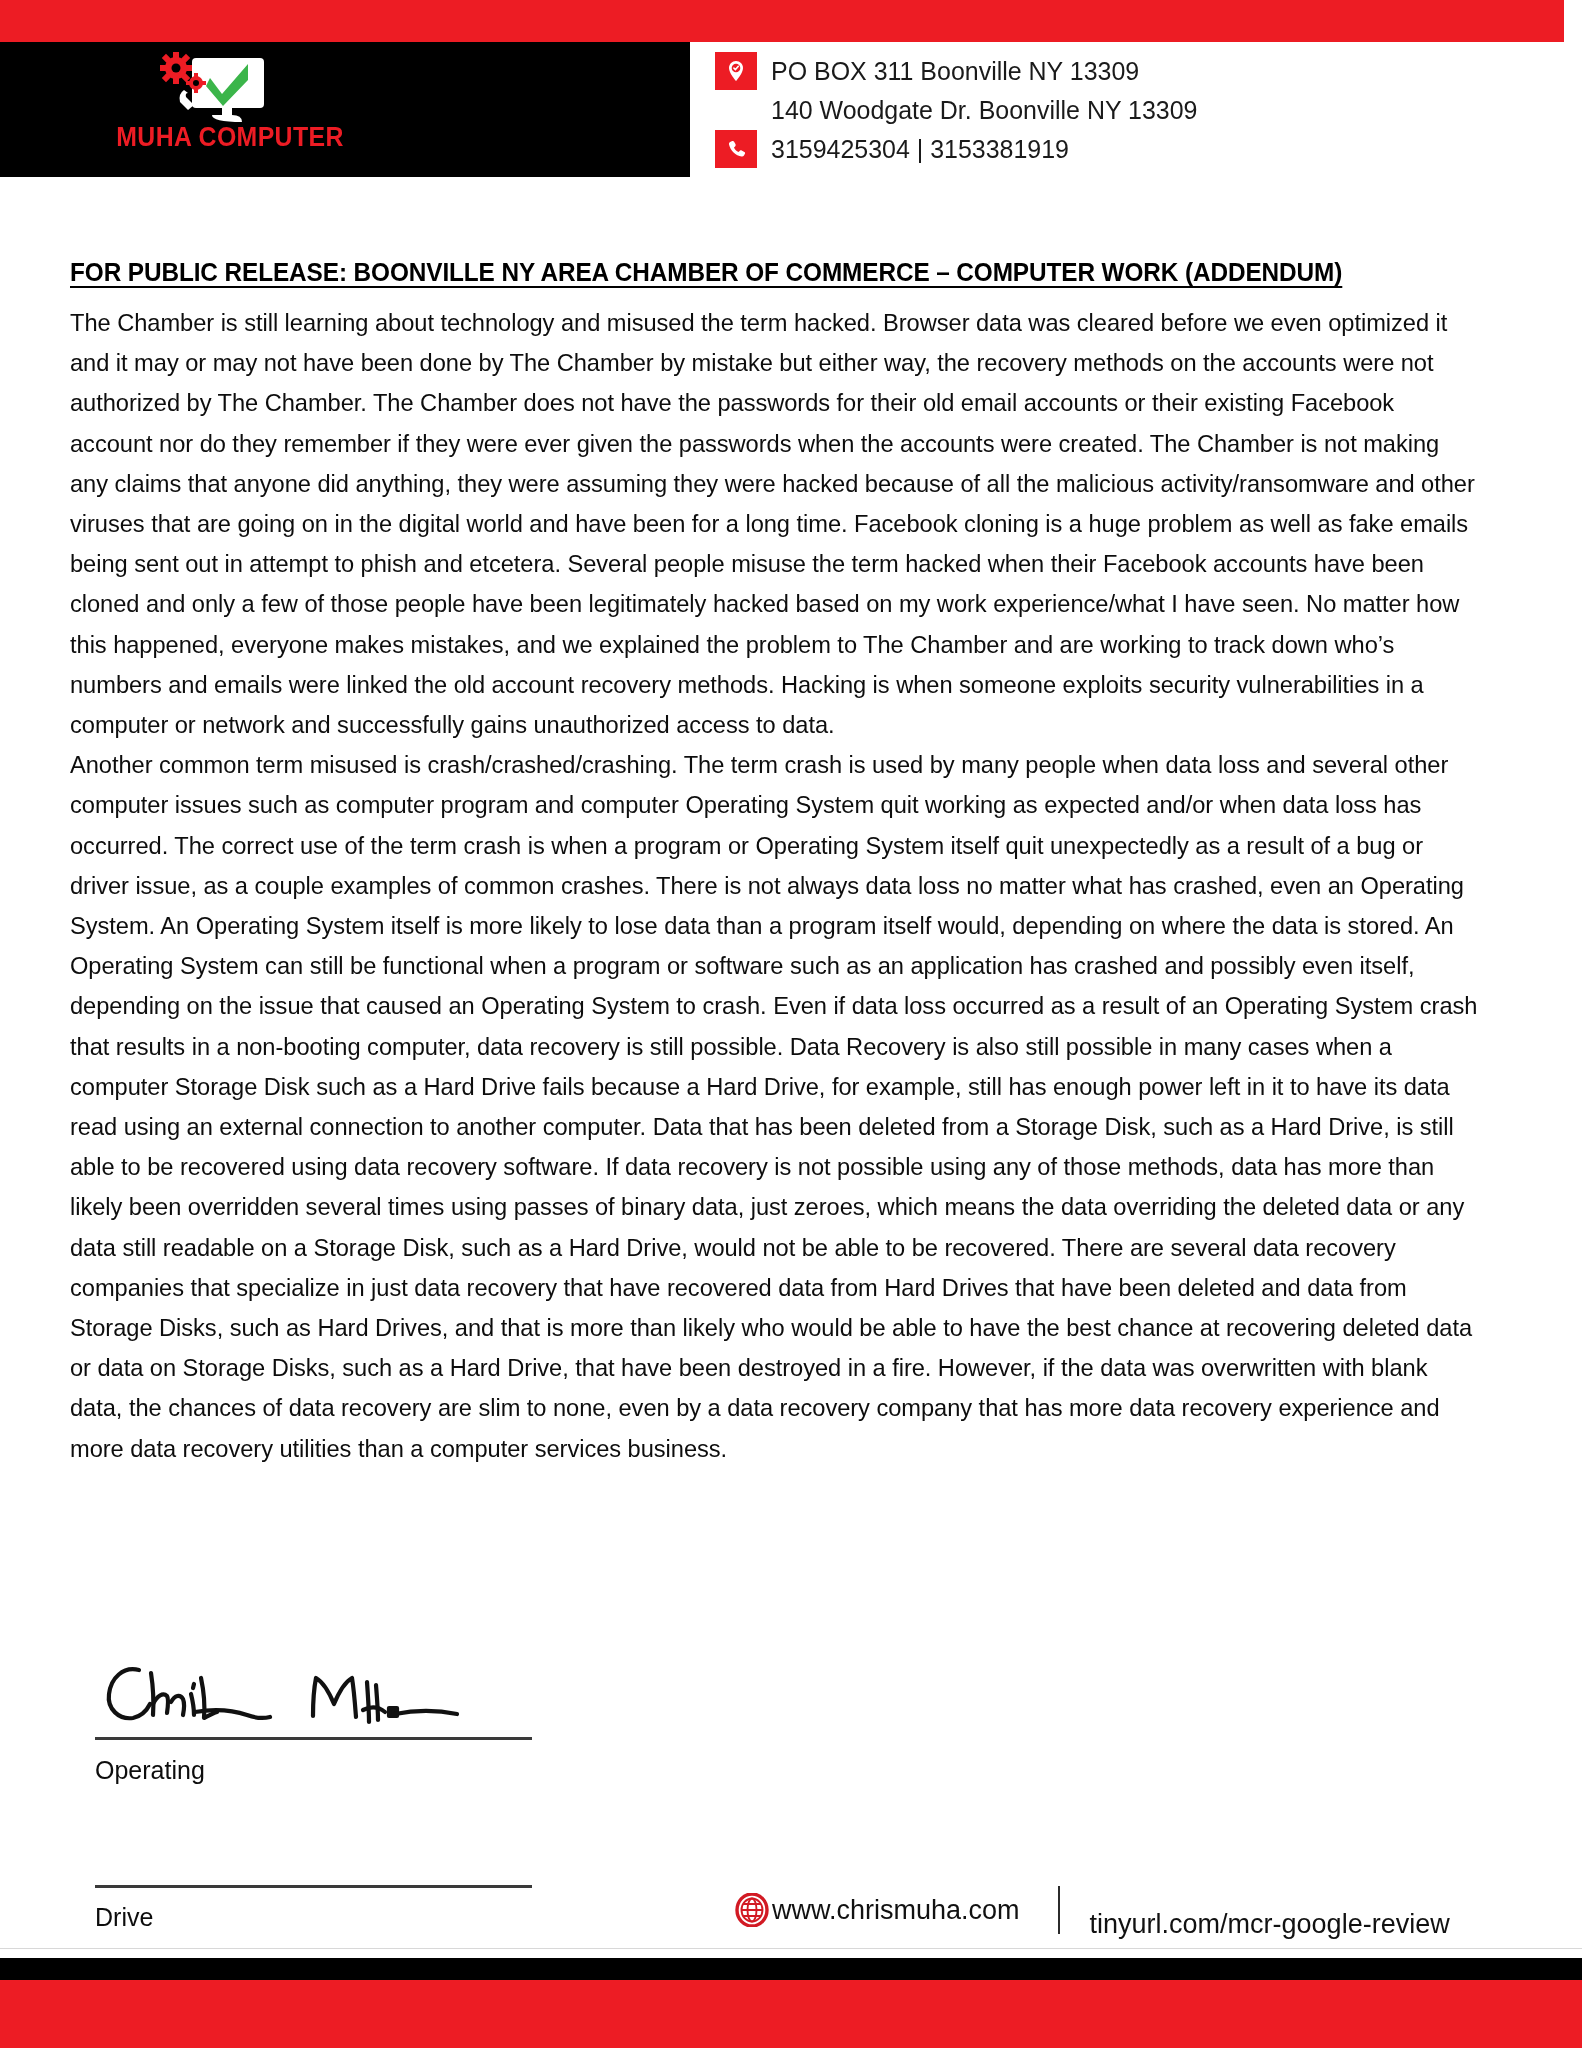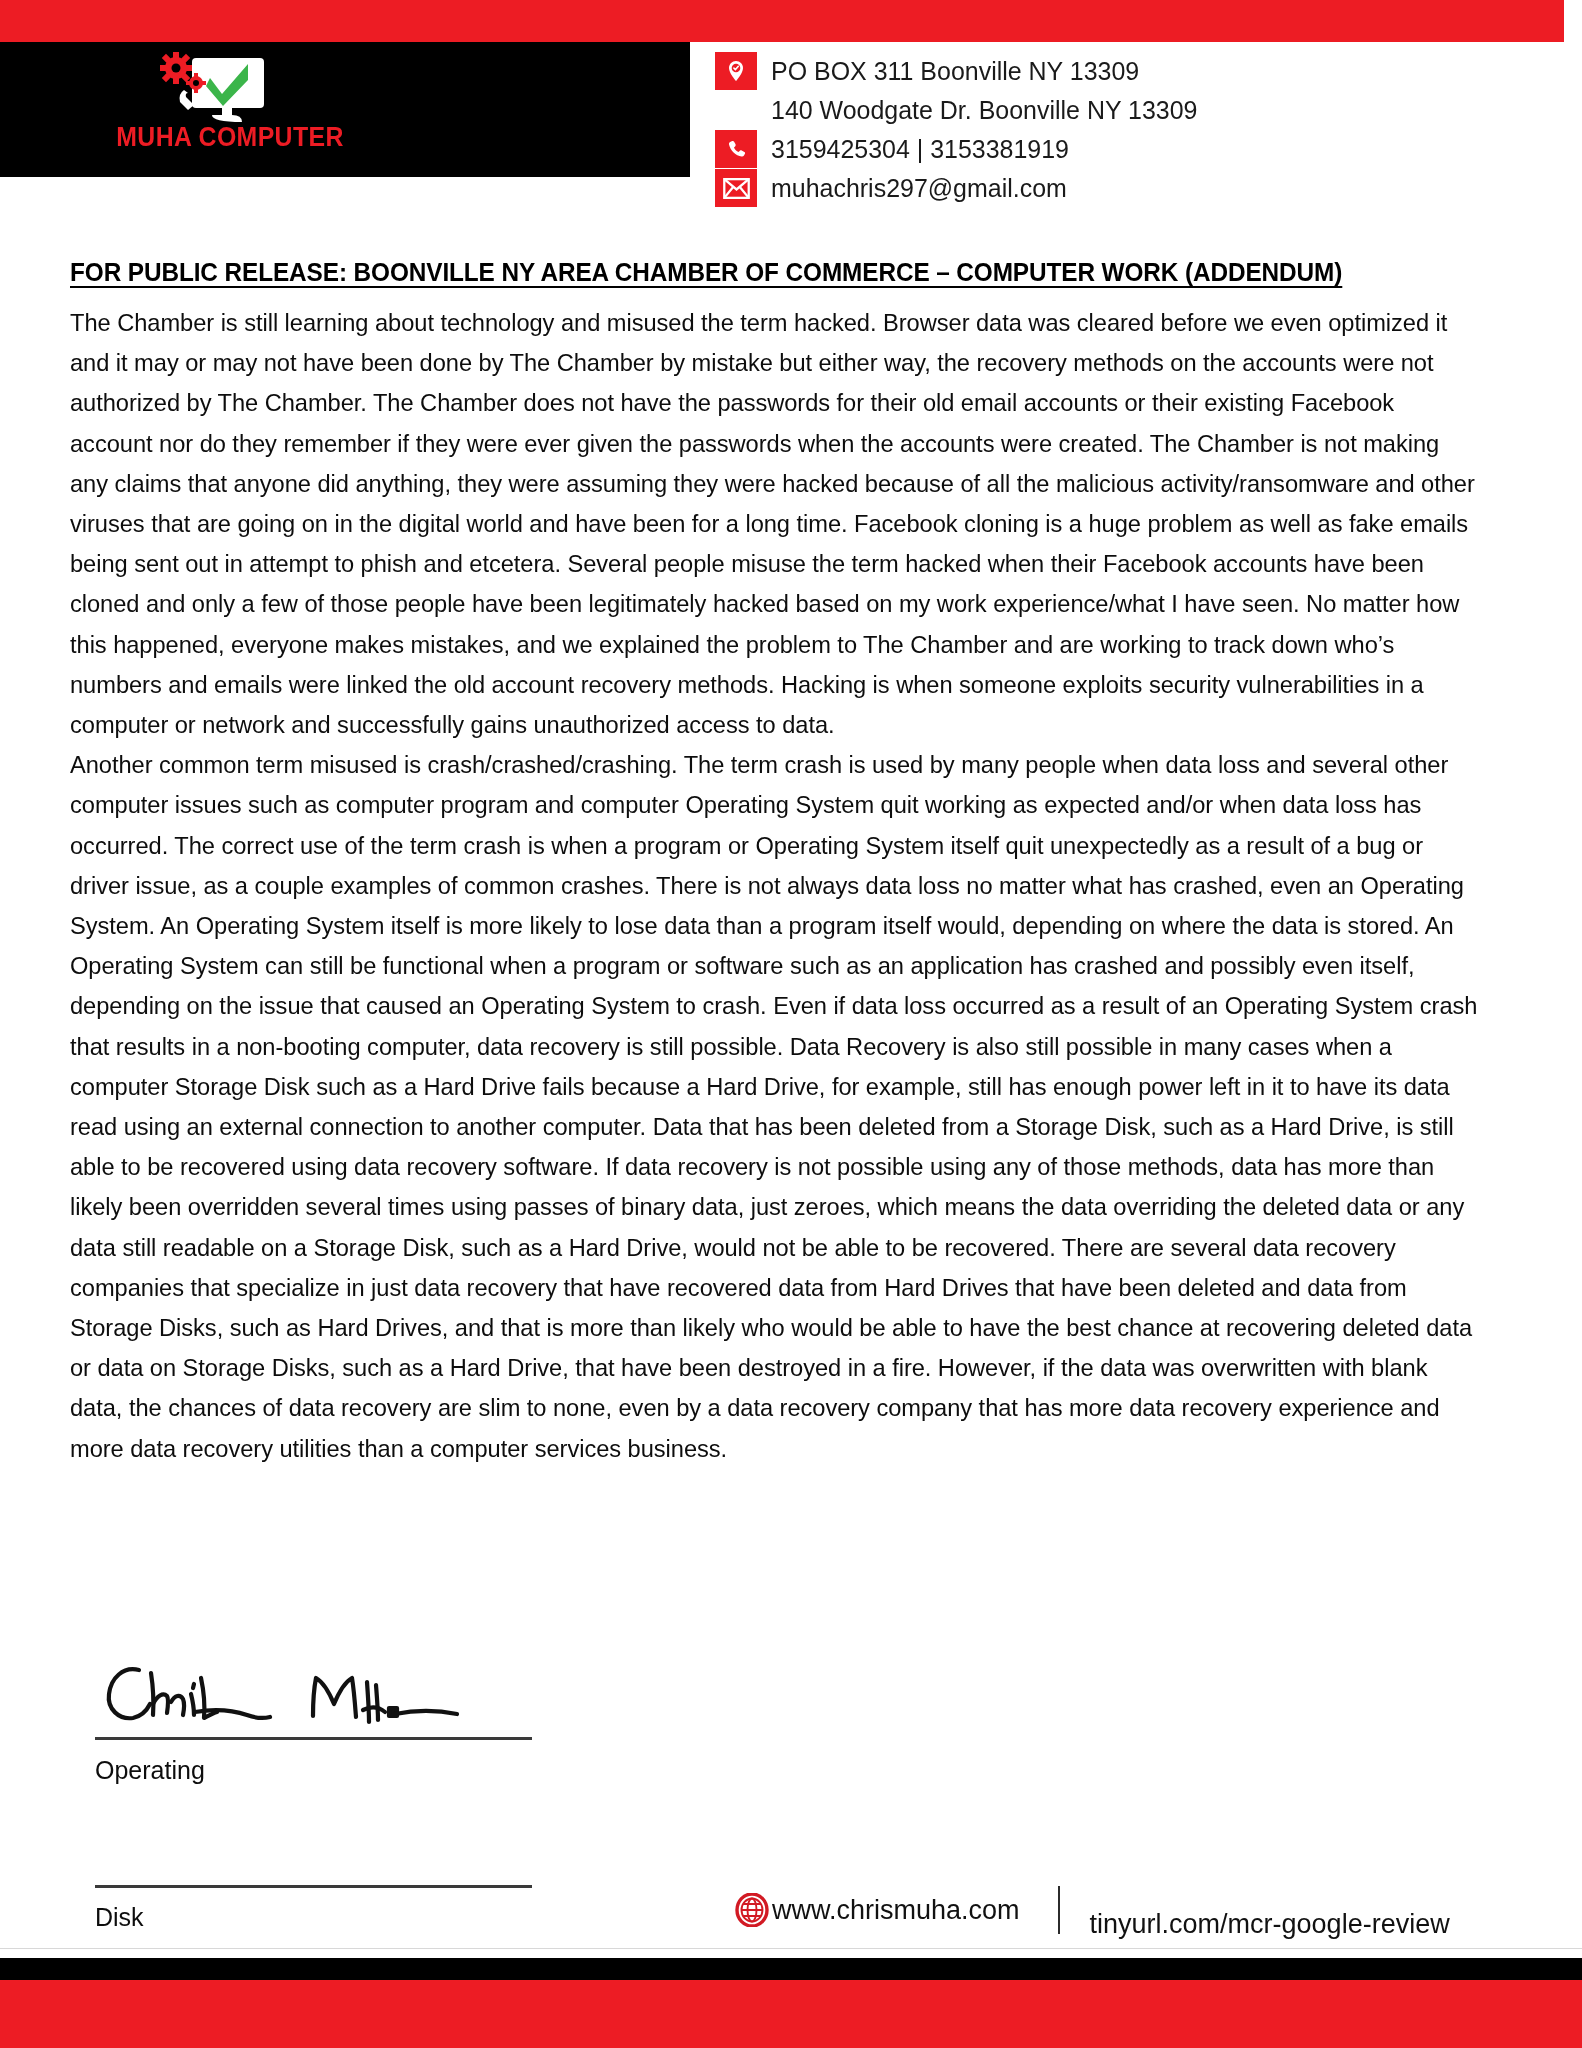--- a/index.html
+++ b/index.html
@@ -397,30 +397,20 @@
 
       <div class="contact-row">
         <span class="contact-icon">
           <svg viewBox="0 0 24 24" width="23" height="23" xmlns="http://www.w3.org/2000/svg">
             <path d="M7.6 3.2 c0.7-0.4 1.5-0.1 1.9 0.6 l1.5 2.8 c0.3 0.6 0.2 1.4-0.3 1.9 L9.4 9.9 c0.8 2.1 2.6 3.9 4.7 4.7 l1.4-1.3 c0.5-0.5 1.3-0.6 1.9-0.3 l2.8 1.5 c0.7 0.4 1 1.2 0.6 1.9 l-1 1.8 c-0.5 0.9-1.5 1.3-2.5 1.1 C11.4 18.6 5.4 12.6 4.2 6.7 c-0.2-1 0.2-2 1.1-2.5 z" fill="#ffffff"></path>
           </svg>
         </span>
         <span class="contact-texts">3159425304 | 3153381919</span>
       </div>
 
-      <div class="contact-row">
-        <span class="contact-icon">
-          <svg viewBox="0 0 28 22" width="27" height="21" xmlns="http://www.w3.org/2000/svg">
-            <rect x="1.2" y="1.2" width="25.6" height="19.6" fill="none" stroke="#ffffff" stroke-width="2.4"></rect>
-            <path d="M1.2 1.2 L14 12 L26.8 1.2" fill="none" stroke="#ffffff" stroke-width="2.4"></path>
-            <path d="M1.2 20.8 L10.5 9.5 M26.8 20.8 L17.5 9.5" fill="none" stroke="#ffffff" stroke-width="2.4"></path>
-          </svg>
-        </span>
-        <span class="contact-texts">muhachris297@gmail.com</span>
-      </div>
 
     </div>
   </div>
 
   <div class="doc-title">FOR PUBLIC RELEASE: BOONVILLE NY AREA CHAMBER OF COMMERCE – COMPUTER WORK (ADDENDUM)</div>
 
   <div class="body-text">
     <p>The Chamber is still learning about technology and misused the term hacked. Browser data was cleared before we even optimized it and it may or may not have been done by The Chamber by mistake but either way, the recovery methods on the accounts were not authorized by The Chamber. The Chamber does not have the passwords for their old email accounts or their existing Facebook account nor do they remember if they were ever given the passwords when the accounts were created. The Chamber is not making any claims that anyone did anything, they were assuming they were hacked because of all the malicious activity/ransomware and other viruses that are going on in the digital world and have been for a long time. Facebook cloning is a huge problem as well as fake emails being sent out in attempt to phish and etcetera. Several people misuse the term hacked when their Facebook accounts have been cloned and only a few of those people have been legitimately hacked based on my work experience/what I have seen. No matter how this happened, everyone makes mistakes, and we explained the problem to The Chamber and are working to track down who’s numbers and emails were linked the old account recovery methods. Hacking is when someone exploits security vulnerabilities in a computer or network and successfully gains unauthorized access to data.</p>
     <p>Another common term misused is crash/crashed/crashing. The term crash is used by many people when data loss and several other computer issues such as computer program and computer Operating System quit working as expected and/or when data loss has occurred. The correct use of the term crash is when a program or Operating System itself quit unexpectedly as a result of a bug or driver issue, as a couple examples of common crashes. There is not always data loss no matter what has crashed, even an Operating System. An Operating System itself is more likely to lose data than a program itself would, depending on where the data is stored. An Operating System can still be functional when a program or software such as an application has crashed and possibly even itself, depending on the issue that caused an Operating System to crash. Even if data loss occurred as a result of an Operating System crash that results in a non-booting computer, data recovery is still possible. Data Recovery is also still possible in many cases when a computer Storage Disk such as a Hard Drive fails because a Hard Drive, for example, still has enough power left in it to have its data read using an external connection to another computer. Data that has been deleted from a Storage Disk, such as a Hard Drive, is still able to be recovered using data recovery software. If data recovery is not possible using any of those methods, data has more than likely been overridden several times using passes of binary data, just zeroes, which means the data overriding the deleted data or any data still readable on a Storage Disk, such as a Hard Drive, would not be able to be recovered. There are several data recovery companies that specialize in just data recovery that have recovered data from Hard Drives that have been deleted and data from Storage Disks, such as Hard Drives, and that is more than likely who would be able to have the best chance at recovering deleted data or data on Storage Disks, such as a Hard Drive, that have been destroyed in a fire. However, if the data was overwritten with blank data, the chances of data recovery are slim to none, even by a data recovery company that has more data recovery experience and more data recovery utilities than a computer services business.</p>
   </div>
@@ -444,21 +434,21 @@
           <path d="M281 25 C282 38 283 50 283 60"></path>
           <path d="M268 50 C276 46 284 47 290 52"></path>
           <path d="M294 48 L302 48 L302 56 L294 56 Z" fill="#111111"></path>
           <path d="M300 54 C320 50 342 50 362 54"></path>
         </g>
       </svg>
     </div>
     <div class="sig-line"></div>
     <div class="sig-label">Operating</div>
     <div class="date-line"></div>
-    <div class="date-label">Disk</div>
+    <div class="date-label">Drive</div>
   </div>
 
   <div class="footer-links">
     <span class="globe-icon">
       <svg viewBox="0 0 34 34" width="34" height="34" xmlns="http://www.w3.org/2000/svg">
         <ellipse cx="17" cy="17" rx="15" ry="16" fill="none" stroke="#d21a24" stroke-width="3.4"></ellipse>
         <ellipse cx="17" cy="17" rx="10.5" ry="11.5" fill="none" stroke="#d21a24" stroke-width="1.9"></ellipse>
         <ellipse cx="17" cy="17" rx="4.5" ry="11.5" fill="none" stroke="#d21a24" stroke-width="1.9"></ellipse>
         <path d="M6.5 17 H27.5 M8 11 H26 M8 23 H26" stroke="#d21a24" stroke-width="1.9" fill="none"></path>
       </svg>

